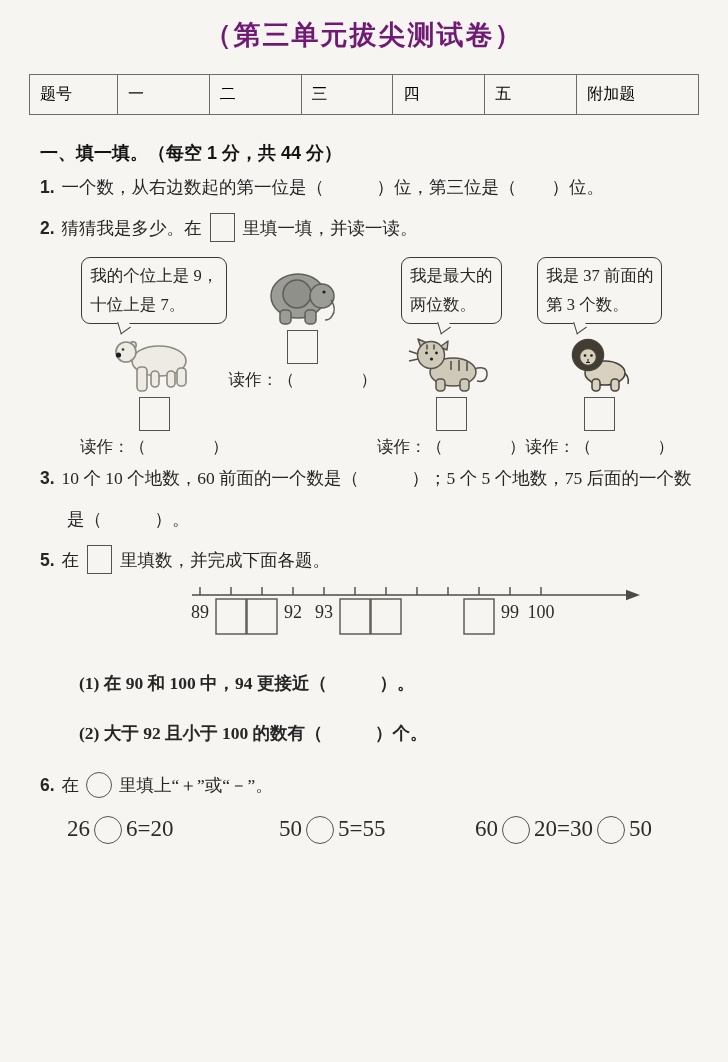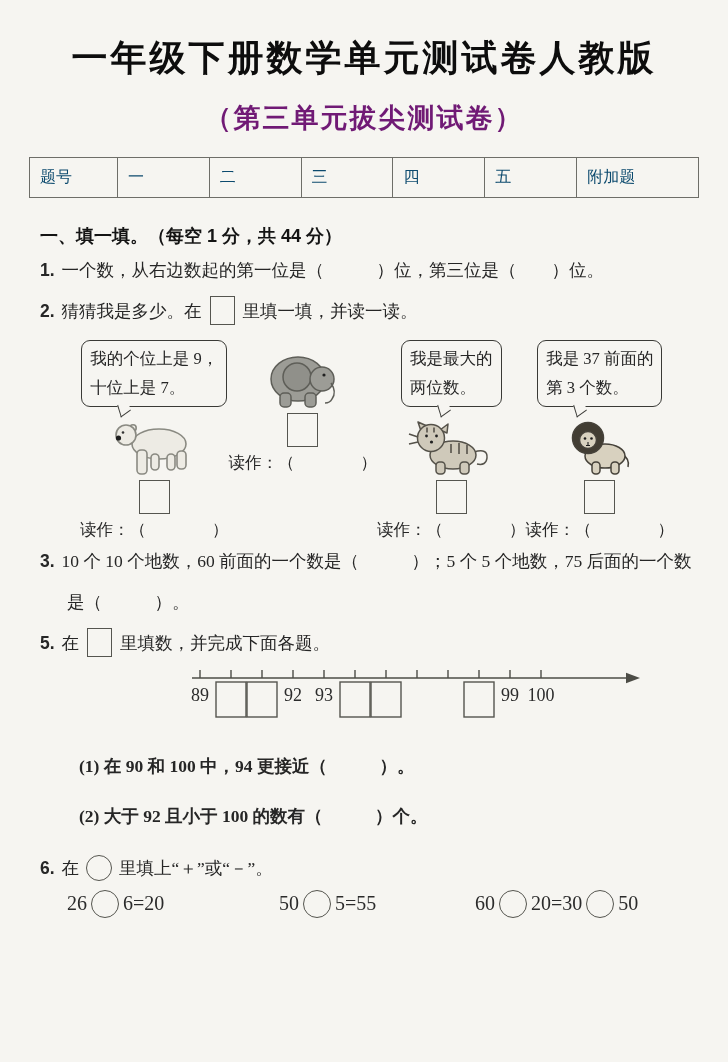--- a/index.html
+++ b/index.html
@@ -15,21 +15,21 @@
     text-align:center; margin:34px 0 0;
     font-family:"Liberation Sans", sans-serif;
     font-weight:bold; font-size:36px; letter-spacing:3px; color:#0d0d0d;
   }
   .subtitle {
     text-align:center; margin:17px 0 0;
     font-family:"Liberation Sans", sans-serif;
     font-weight:bold; font-size:27px; letter-spacing:2px; color:#701a75;
   }
 
-  table.score { width:670px; margin:21px auto 0; border-collapse:collapse; font-size:16px; color:#0c4a6e; }
+  table.score { width:670px; margin:21px auto 0; border-collapse:collapse; font-size:16px; color:#000000; }
   table.score td { border:1.4px solid #6e6e68; padding:0 10px; height:40px; }
   table.score tr.r2 td { height:33px; }
 
   .content { padding:14px 36px 0 40px; font-size:17.5px; }
   .sec-heading {
     font-family:"Liberation Sans", sans-serif;
     font-weight:bold; font-size:18px; margin:12px 0 2px; color:#141414;
   }
   .q { margin:0; padding-left:27px; text-indent:-27px; line-height:2.35; }
   .qnum { font-weight:bold; font-family:"Liberation Sans", sans-serif; margin-right:7px; }
@@ -62,35 +62,34 @@
   .duzuo { margin-top:5px; font-size:16.5px; white-space:nowrap; }
 
   
   .numberline-wrap { margin:2px 0 0 150px; height:70px; }
 
   .sub { margin:12px; padding-left:27px; line-height:2.15;font-weight:bold; }
 
   
   .eq-grid {
     display:grid; grid-template-columns:212px 196px auto;
-    row-gap:5px; padding-left:27px; margin-top:1px;
-    font-size:20px; color:#2b2b2b;
+    row-gap:5px; padding-left:27px; margin-top:10px;
+    font-size:23px; color:#2b2b2b;
   }
   .eq { white-space:nowrap; }
   .eq-circle {
     display:inline-block; width:28px; height:28px; border-radius:50%;
     border:1.4px solid #55554f; vertical-align:-8px; margin:0 4px;
   }
 </style>
 </head>
 <body>
 
 <div class="page">
 
-  <div class="title">一年级下册数学单元测试卷人教版</div>
   <div class="subtitle">（第三单元拔尖测试卷）</div>
 
   <table class="score">
     <colgroup>
       <col style="width:88px">
         <col style="width:92px">
         <col style="width:92px">
       <col style="width:92px">
         <col style="width:92px">
         <col style="width:92px">

